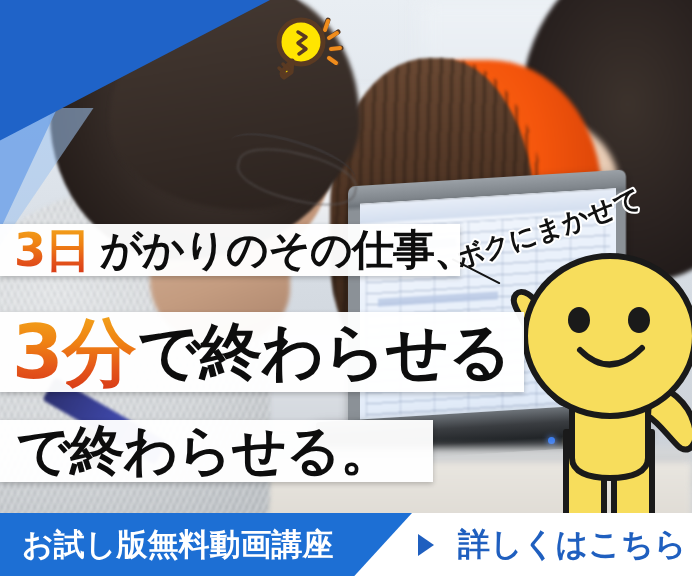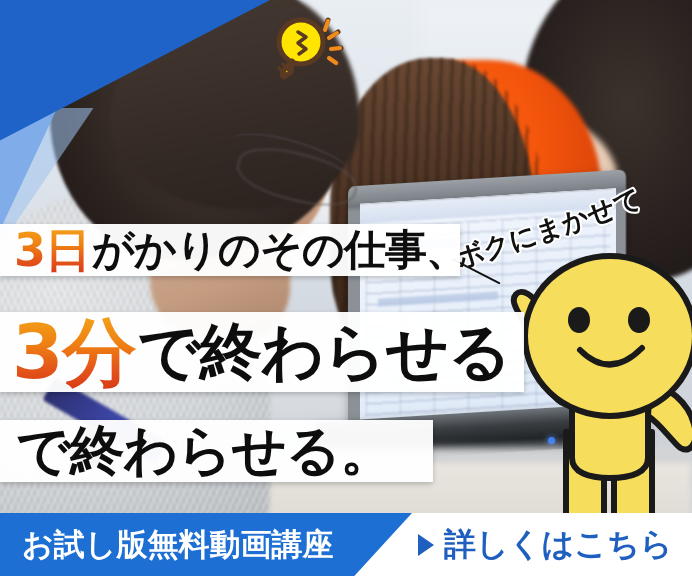--- a/index.html
+++ b/index.html
@@ -209,21 +209,21 @@
   .band-3{left:0;top:420px;width:417px;height:62px;padding-left:16px;}
 
   .jp{font-family:"DejaVu Sans","Liberation Sans",sans-serif;font-weight:700;color:#0d0d0d;letter-spacing:-1px;}
 
   .hl-accent{
     background:linear-gradient(180deg,#f2a21a 0%,#ef8113 38%,#e4561a 72%,#d93c17 100%);
     -webkit-background-clip:text;background-clip:text;color:transparent;
     -webkit-text-fill-color:transparent;
   }
 
-  .t1-num{font-size:46px;line-height:1;margin-right:2px;}
+  .t1-num{font-size:46px;line-height:1;margin-right:10px;}
   .t1-rest{font-size:42px;line-height:1;}
 
   .t2-num{font-size:74px;line-height:1;margin-right:2px;}
   .t2-rest{font-size:62px;line-height:1;}
 
   .t3-rest{font-size:54px;line-height:1;}
 
   
   .pointer-line{
     position:absolute;left:452px;top:258px;width:54px;height:2px;
@@ -246,21 +246,21 @@
     background:#1d6fd4;
     clip-path:polygon(0 0, 100% 0, 86% 100%, 0 100%);
   }
   .bottom-blue-label{
     position:absolute;left:22px;top:50%;transform:translateY(-50%);
     color:#ffffff;font-size:31px;font-weight:700;letter-spacing:0;
     font-family:Liberation Serif, serif;white-space:nowrap;
   }
   .bottom-cta{
     position:absolute;left:418px;top:50%;transform:translateY(-50%);
-    display:flex;align-items:center;gap:10px;
+    display:flex;align-items:center;gap:24px;
     color:#1f5fbf;font-size:32px;font-weight:700;
     font-family:"DejaVu Sans","Liberation Sans",sans-serif;white-space:nowrap;
   }
   .cta-caret{
     width:0;height:0;border-left:16px solid #1f5fbf;
     border-top:11px solid transparent;border-bottom:11px solid transparent;
     flex:none;
   }
 </style>
 </head>

